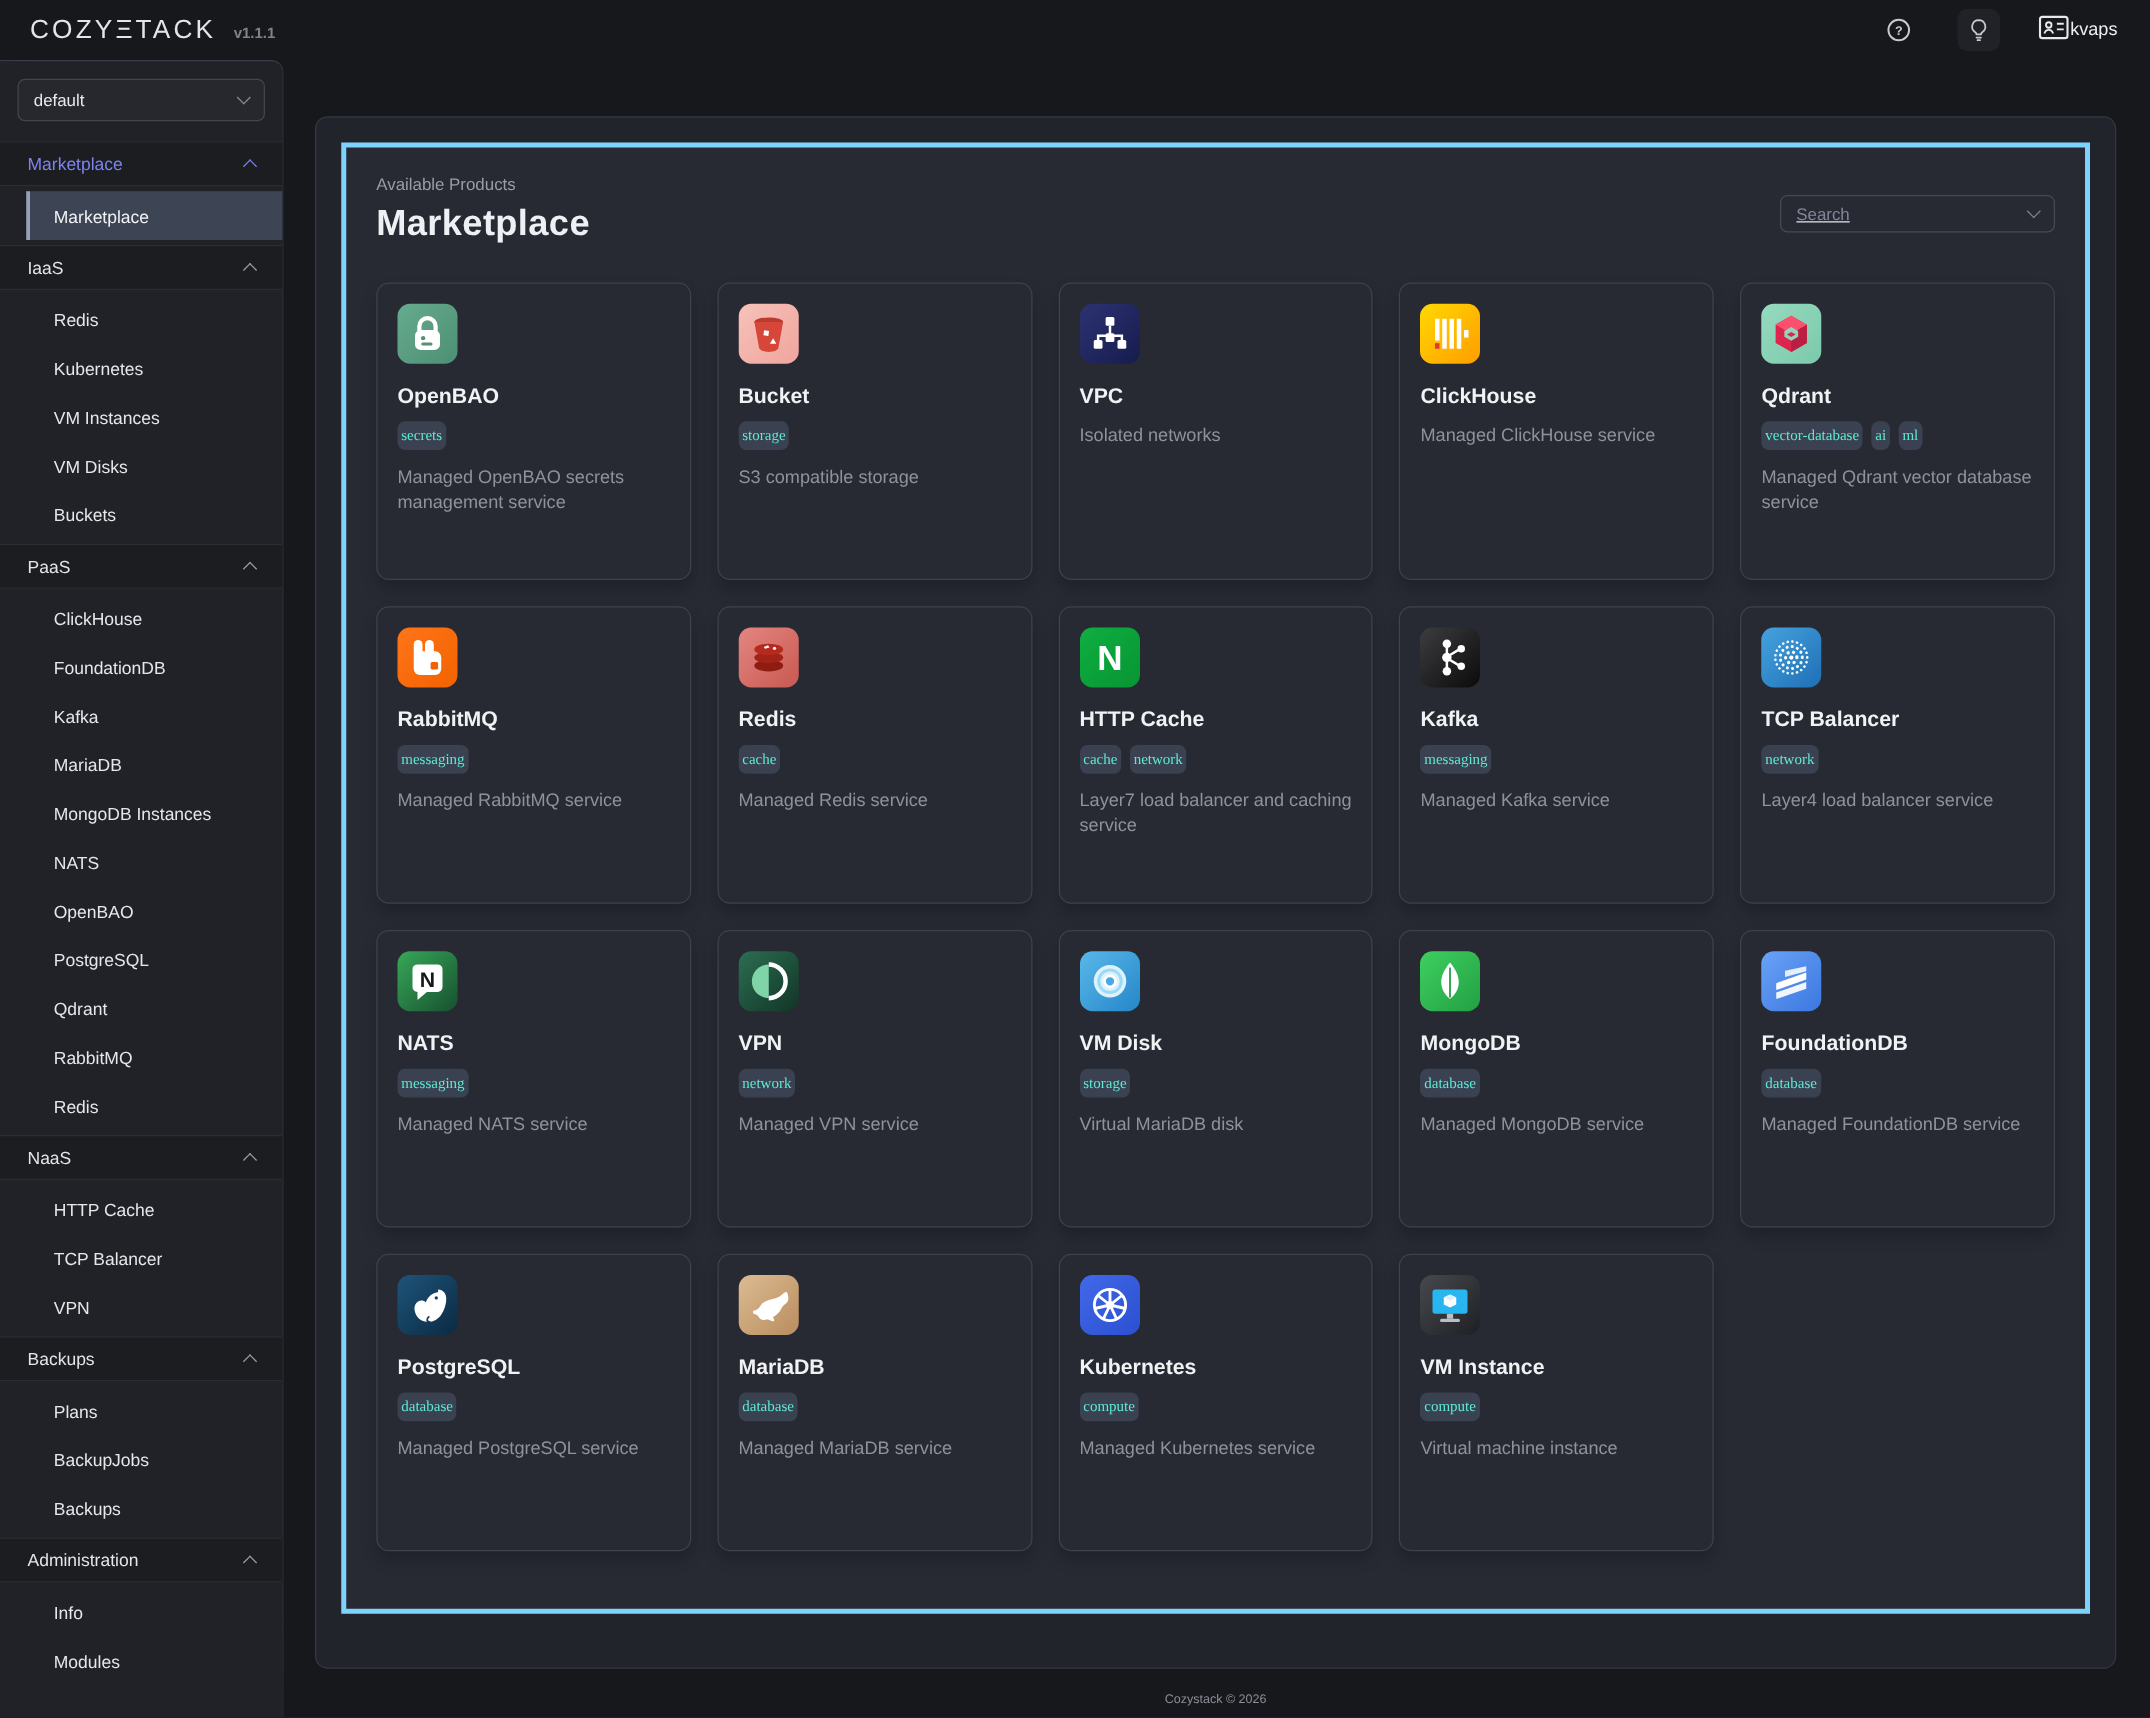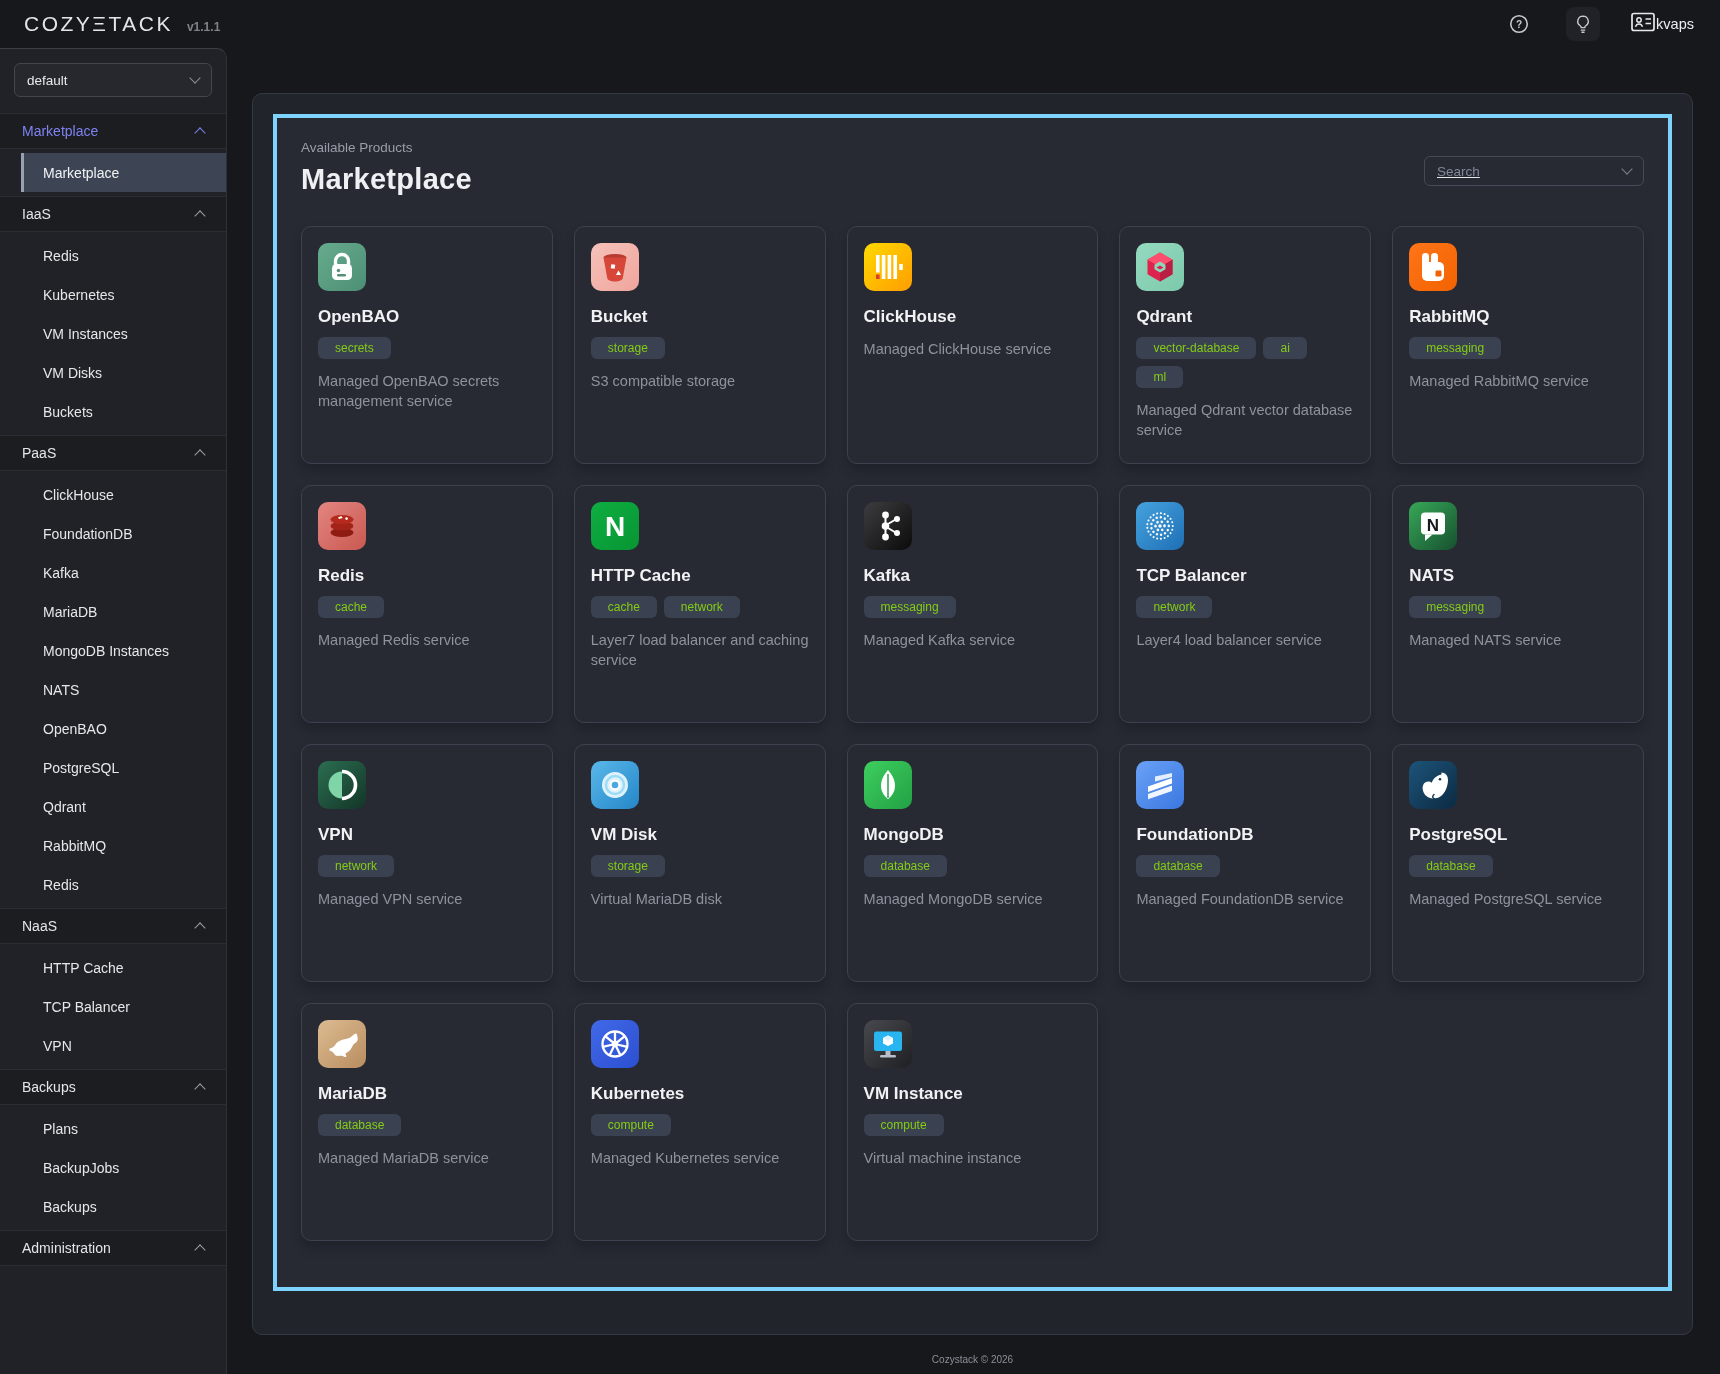--- a/index.html
+++ b/index.html
@@ -102,22 +102,22 @@
     box-shadow:0 7px 12px rgba(0,0,0,.20);
   }
   .icon-tile{
     width:48px; height:48px; border-radius:10px;
     display:flex; align-items:center; justify-content:center;
   }
   .icon-tile svg{ display:block; }
   .card-title{ margin-top:16px; font-size:17px; font-weight:bold; color:#f1f2f4; }
   .tags{ margin-top:10px; display:flex; flex-wrap:wrap; gap:7px; }
   .tag{
-    background:#3a4150; color:#84cc16; font-size:12px;
-    padding:4px 17px; border-radius:6px; white-space:nowrap;
+    background:#3a4150; color:#5eead4; font-size:12px;
+    padding:4px 3px; border-radius:6px; white-space:nowrap;font-family:Liberation Serif, serif;
   }
   .desc{ margin-top:12px; font-size:14.5px; color:#8d929d; line-height:20px; }
   
   .footer{
     position:absolute; left:252px; width:1441px; bottom:9px;
     text-align:center; font-size:10px; color:#8a8f99;
   }
 </style>
 </head>
 <body>
@@ -276,20 +276,29 @@
   </div>
 
   <div class="item">
     <span class="item-label">Backups</span>
   </div>
 </div>
   <div class="section-header">
     <span class="section-label">Administration</span>
     <span class="chev up"></span>
   </div>
+<div class="section-items">
+  <div class="item">
+    <span class="item-label">Info</span>
+  </div>
+
+  <div class="item">
+    <span class="item-label">Modules</span>
+  </div>
+</div>
     </nav>
 </aside>
 
 <main class="outer-panel">
   <div class="inner-panel">
     <div class="panel-head">
       <div>
         <div class="eyebrow">Available Products</div>
         <h1 class="page-title">Marketplace</h1>
       </div>
@@ -324,20 +333,34 @@
               <path d="M27.5 27.5 l2.6 4.4 h-5.2 z" fill="#fff"></path>
             </svg>
           </div>
     <div class="card-title">Bucket</div>
     <div class="tags">
             <span class="tag">storage</span>
           </div>
     <div class="desc">S3 compatible storage</div>
   </div>
 
+  <div class="card">
+    <div class="icon-tile" style="background: linear-gradient(135deg, rgb(44, 50, 114), rgb(23, 28, 77));">
+            <svg width="48" height="48" viewBox="0 0 48 48">
+              <path d="M24 17.5V24 M24 24v2 M14.5 29v-3.5h19V29" stroke="#fff" stroke-width="2" fill="none"></path>
+              <rect x="20.5" y="10.5" width="7" height="7" rx="1.2" fill="#fff"></rect>
+              <rect x="20.5" y="23.5" width="7" height="7" rx="1.2" fill="#fff"></rect>
+              <rect x="11" y="29" width="7" height="7" rx="1.2" fill="#fff"></rect>
+              <rect x="30" y="29" width="7" height="7" rx="1.2" fill="#fff"></rect>
+            </svg>
+          </div>
+    <div class="card-title">VPC</div>
+
+    <div class="desc">Isolated networks</div>
+  </div>
 
   <div class="card">
     <div class="icon-tile" style="background: linear-gradient(135deg, rgb(255, 217, 0), rgb(255, 157, 0));">
             <svg width="48" height="48" viewBox="0 0 48 48">
               <rect x="12" y="12" width="3.6" height="17.5" fill="#fff"></rect>
               <rect x="12" y="31.5" width="3.6" height="4.5" fill="#e03b2f"></rect>
               <rect x="17.8" y="12" width="3.6" height="24" fill="#fff"></rect>
               <rect x="23.6" y="12" width="3.6" height="24" fill="#fff"></rect>
               <rect x="29.4" y="12" width="3.6" height="24" fill="#fff"></rect>
               <rect x="35.2" y="21" width="3.6" height="6" fill="#fff"></rect>

